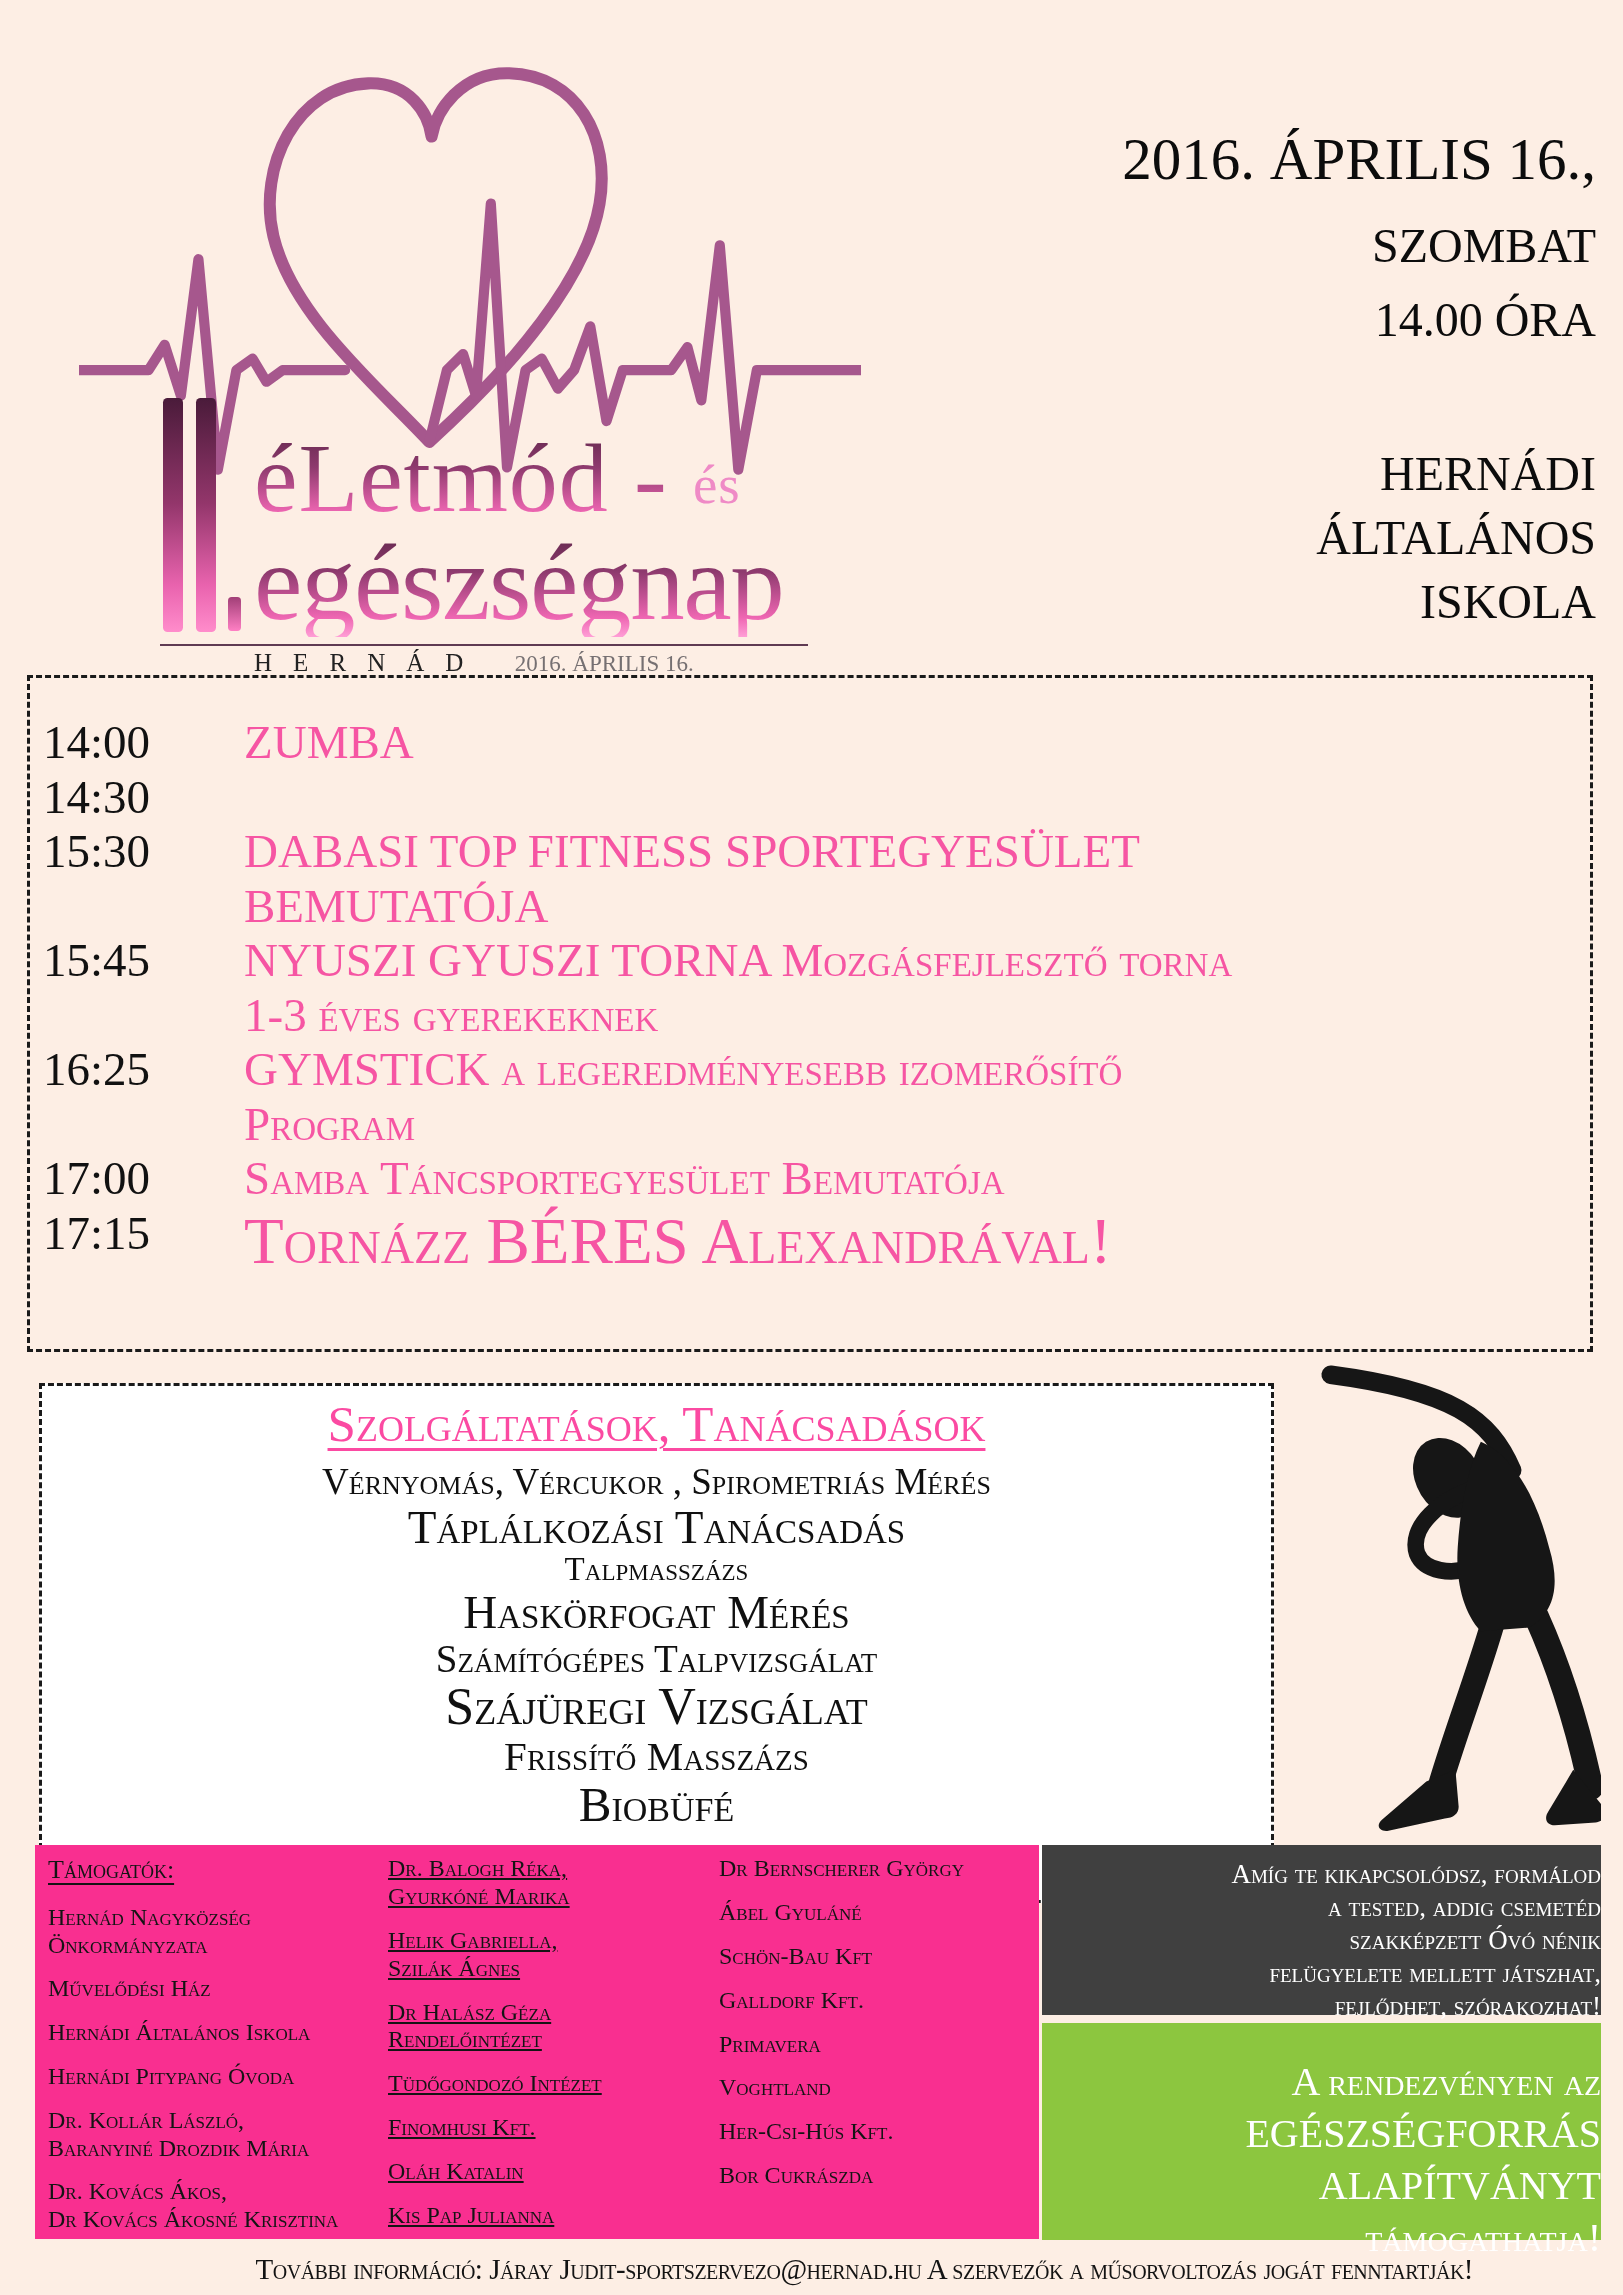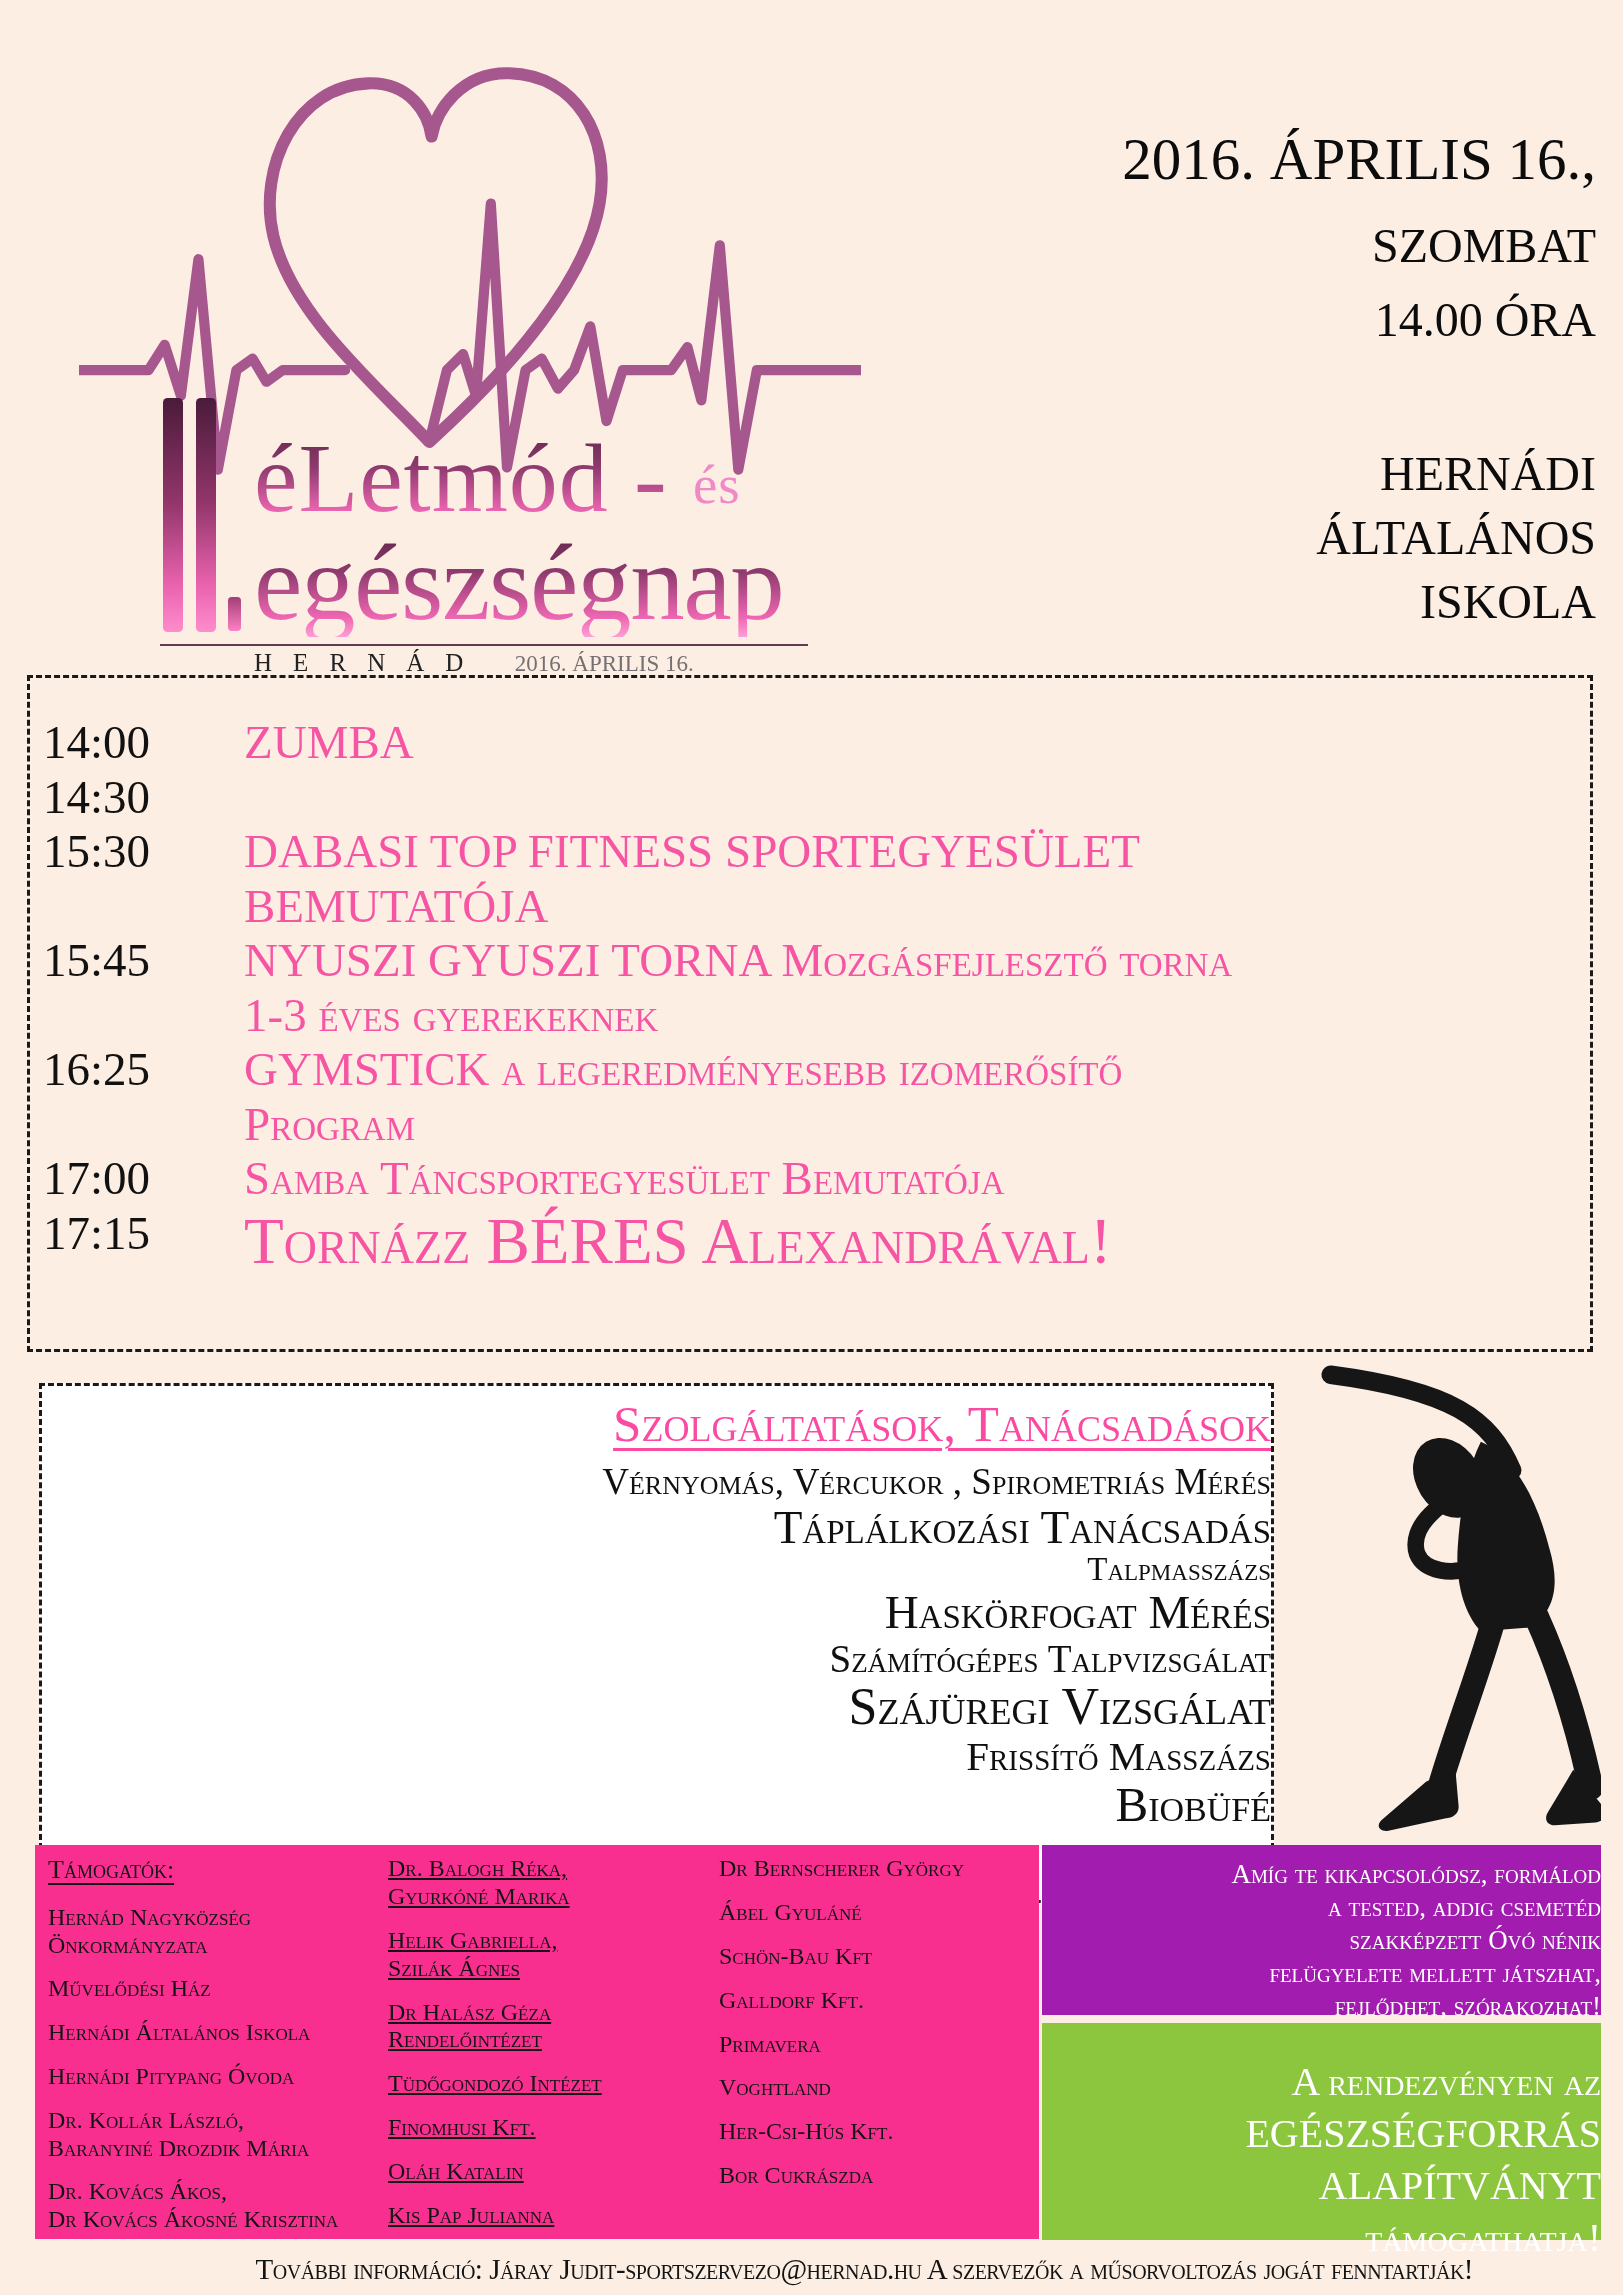--- a/index.html
+++ b/index.html
@@ -54,21 +54,21 @@
   }
   .srow { display:flex; align-items:flex-start; }
   .stime { flex:0 0 201px; font-size:47px; line-height:1.16; color:#111; }
   .sentry { font-size:47px; line-height:1.16; color:#f655a3; }
   .srow-large .sentry { font-size:65px; line-height:1.1; }
 
   
   #services-box {
     left:39px; top:1383px; width:1235px; height:520px;
     background:#ffffff; border:3.2px dashed #1a1a1a; box-sizing:border-box;
-    padding-top:9.3px; text-align:right;
+    padding-top:9.3px; text-align:center;
   }
   #services-title {
     font-size:51px; line-height:1.15; color:#fb4aa2;
     text-decoration:underline; text-decoration-thickness:3.2px; text-underline-offset:7.4px;
   }
   .svc { color:#101010; line-height:1.07; }
   .svc-0 { font-size:37px;  margin-top:8.3px; }
   .svc-1 { font-size:47px; }
   .svc-2 { font-size:33px; }
   .svc-3 { font-size:47px; }
@@ -89,21 +89,21 @@
   #spcol1 { left:13px;  width:324px; }
   #spcol2 { left:353px; width:301px;text-decoration:underline; }
   #spcol3 { left:684px; width:315px; }
   .sp-item { font-size:24px; line-height:1.16; margin-bottom:16px; }
   #sponsors-header {
     font-size:26px; margin-bottom:18.5px;
     text-decoration:underline; text-decoration-thickness:2.3px; text-underline-offset:4.6px;
   }
   #childcare-panel {
     left:1042px; top:1845px; width:559px; height:170px;
-    background:#a21caf; box-sizing:border-box; padding-top:13px;
+    background:#404040; box-sizing:border-box; padding-top:13px;
   }
   #childcare-note { font-size:27px; line-height:1.22; color:#ffffff; }
   #foundation-panel {
     left:1042px; top:2023px; width:559px; height:217px;
     background:#8cc63f; box-sizing:border-box; padding-top:33px;
   }
   #foundation-note { font-size:40px; line-height:1.3; color:#ffffff; }
 
   
   #footer-info {

